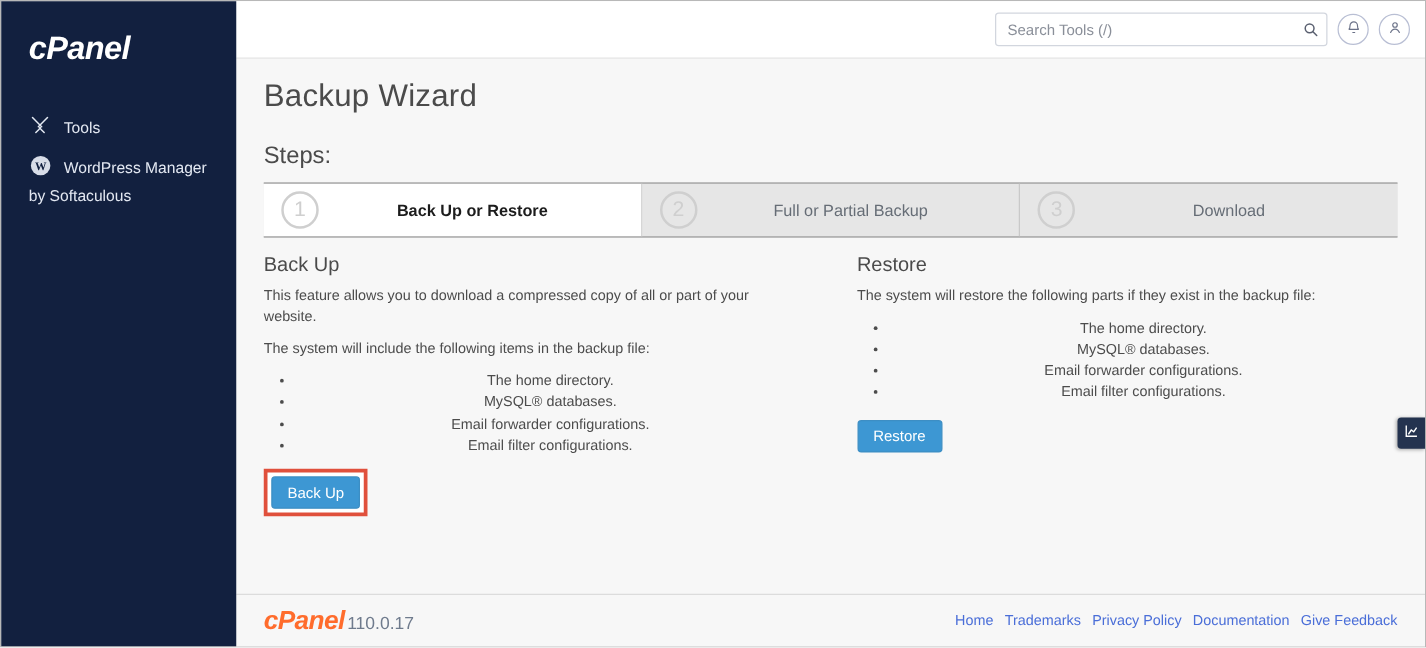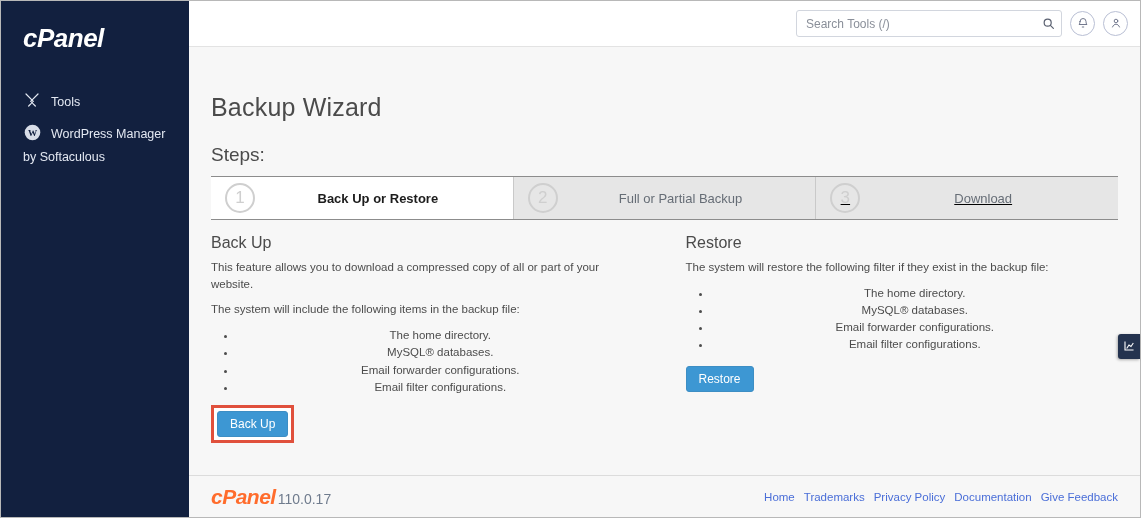--- a/index.html
+++ b/index.html
@@ -121,21 +121,20 @@
     position: relative;
     display: flex;
     flex-direction: column;
   }
   .page-title {
     font-size: 25px;
     font-weight: 300;
     color: #4b4b4b;
     letter-spacing: 0.2px;
     margin-bottom: 22px;
-    margin-top: 30px;
   }
   .steps-label {
     font-size: 19px;
     font-weight: 400;
     color: #4b4b4b;
     margin-bottom: 10px;
   }
 
   
   .steps {
@@ -149,21 +148,21 @@
     flex: 1;
     display: flex;
     align-items: center;
     background: #e6e6e6;
     border-right: 1px solid #c9c9c9;
     padding-left: 14px;
     gap: 18px;
     cursor: pointer;
     position: relative;
   }
-  .step:last-child { border-right: none; text-decoration: underline; }
+  .step:last-child { border-right: none; }
   .step.active { background: #ffffff; }
   .step-num {
     width: 30px; height: 30px;
     border-radius: 50%;
     border: 2px solid #cfcfcf;
     color: #cfcfcf;
     font-size: 17px;
     display: flex; align-items: center; justify-content: center;
     flex-shrink: 0;
   }
@@ -388,21 +387,21 @@
             <li>Email forwarder configurations.</li>
             <li>Email filter configurations.</li>
           </ul>
           <div class="btn-highlight">
             <button class="btn">Back Up</button>
           </div>
         </div>
 
         <div class="col">
           <div class="col-title">Restore</div>
-          <p>The system will restore the following filter if they exist in the backup file:</p>
+          <p>The system will restore the following parts if they exist in the backup file:</p>
           <ul>
             <li>The home directory.</li>
             <li>MySQL® databases.</li>
             <li>Email forwarder configurations.</li>
             <li>Email filter configurations.</li>
           </ul>
           <button class="btn">Restore</button>
         </div>
 
       </div>

